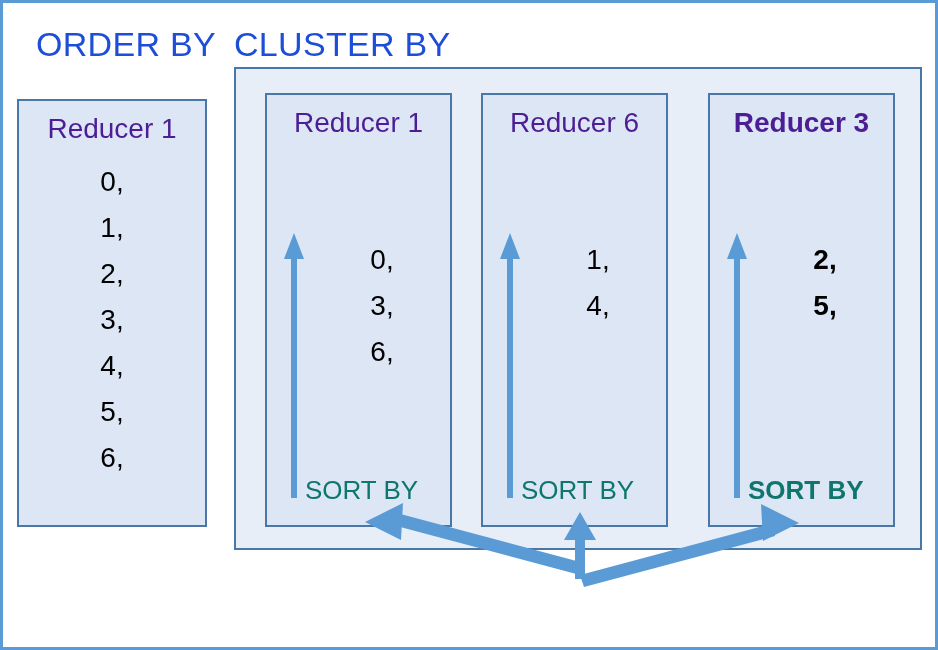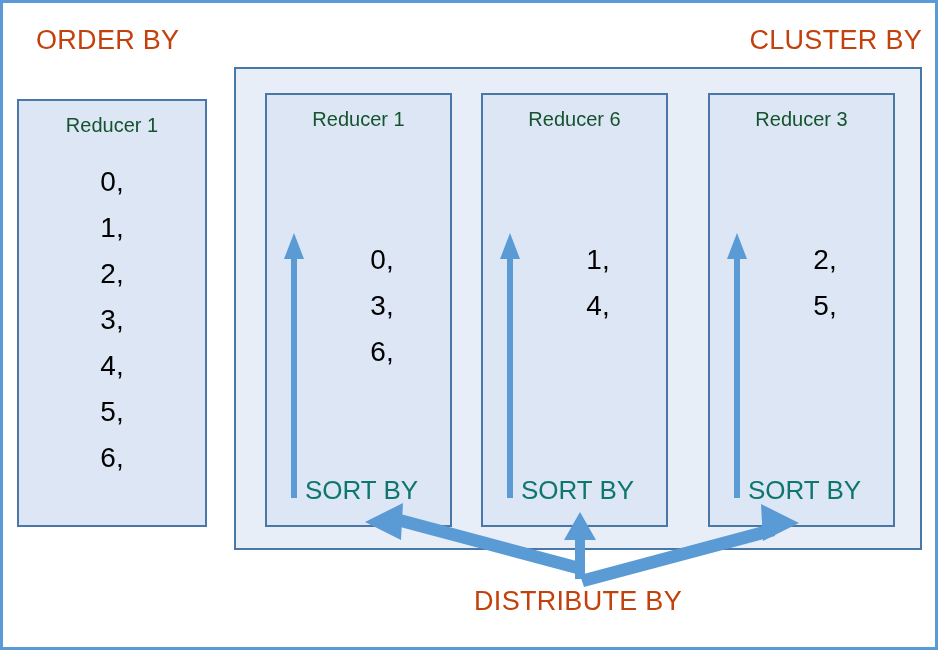--- a/index.html
+++ b/index.html
@@ -18,32 +18,32 @@
     height: 650px;
     background: #ffffff;
     box-sizing: border-box;
     border: 3px solid #5B9BD5;
     overflow: hidden;
   }
 
   
   .section-title {
     position: absolute;
-    font-size: 27px;
+    font-size: 34px;
     line-height: 1;
-    color: #c2410c;
+    color: #1d4ed8;
     letter-spacing: 0.3px;
     white-space: nowrap;
   }
   #order-by-title { left: 33px;  top: 24px; }
   #cluster-by-title {
     left: 231px;
     top: 24px;
     width: 688px;
-    text-align: right;
+    text-align: left;
   }
   #distribute-by-title {
     left: 231px;
     top: 585px;
     width: 688px;
     text-align: center;
   }
 
   
   .panel {
@@ -72,32 +72,32 @@
     position: absolute;
     box-sizing: border-box;
     border: 2px solid #4877A8;
     background: #DCE6F4;
     top: 90px;
     width: 187px;
     height: 434px;
   }
   #reducer-box-1 { left: 262px; }
   #reducer-box-2 { left: 478px; }
-  #reducer-box-3 { left: 705px; }
+  #reducer-box-3 { left: 705px; font-weight: bold; }
 
   
   .reducer-heading {
     position: absolute;
     left: 0;
     right: 0;
     top: 14px;
     text-align: center;
-    font-size: 20px;
+    font-size: 28px;
     line-height: 1;
-    color: #14532d;
+    color: #4c1d95;
     white-space: nowrap;
   }
 
   .value-list {
     position: absolute;
     font-size: 28px;
     line-height: 46px;
     color: #000000;
     text-align: center;
     white-space: nowrap;
@@ -208,15 +208,14 @@
       <path d="M572 576 L582 576 L582 532 L572 532 Z" fill="#5B9BD5"></path>
       <path d="M577 509 L593 537 L561 537 Z" fill="#5B9BD5"></path>
     </g>
 
     <g>
       <path d="M577 572 L768 521 L772 533 L581 584 Z" fill="#5B9BD5"></path>
       <path d="M796 520 L758 501 L760 538 Z" fill="#5B9BD5"></path>
     </g>
   </svg>
 
-  <div class="section-title" id="distribute-by-title">DISTRIBUTE BY</div>
 
 </div>
 
 </body></html>

